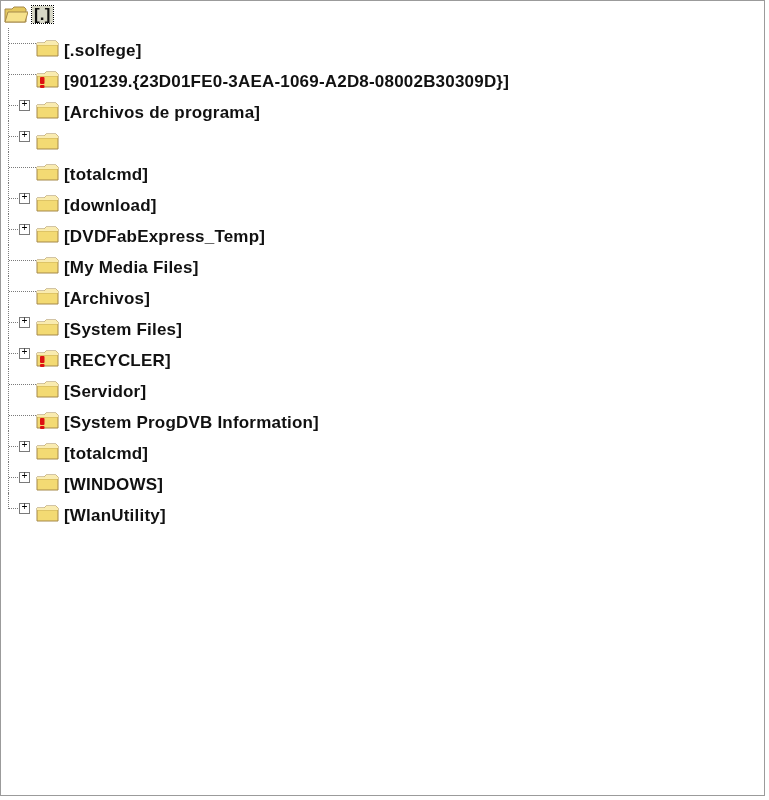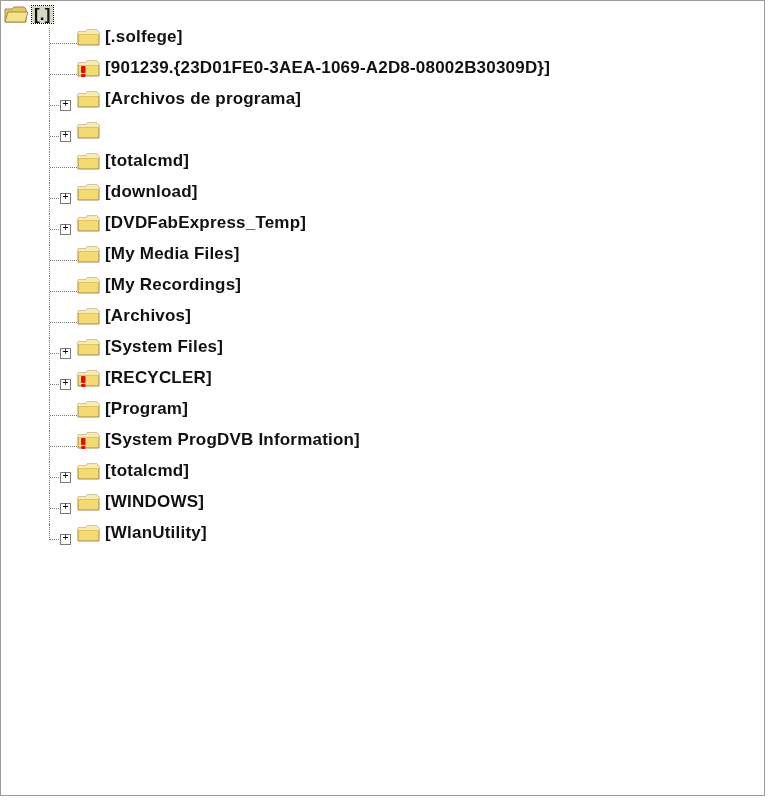--- a/index.html
+++ b/index.html
@@ -24,24 +24,23 @@
     user-select: none;
   }
   .root-row {
     display: flex;
     align-items: center;
     height: 27px;
     padding-left: 3px;
   }
   .child-row {
     display: flex;
-    align-items: flex-start;
+    align-items: flex-end;
     height: 31px;
     position: relative;
-    padding-left: 41px;
   }
   .gutter {
     width: 14px;
     height: 31px;
     position: relative;
     flex: 0 0 14px;
   }
   
   .vline-full::before {
     content: "";
@@ -246,30 +245,20 @@
         <span class="label">[My Media Files]</span>
       </div>
       <div class="child-row">
         <div class="gutter vline-full htick"></div>
         <div class="expander nobox"></div>
         <span class="folder-icon">
           <svg width="24" height="20">
             <use href="#folder-closed"></use>
           </svg>
         </span>
-        <span class="label">[My Recordings]</span>
-      </div>
-      <div class="child-row">
-        <div class="gutter vline-full htick"></div>
-        <div class="expander nobox"></div>
-        <span class="folder-icon">
-          <svg width="24" height="20">
-            <use href="#folder-closed"></use>
-          </svg>
-        </span>
         <span class="label">[Archivos]</span>
       </div>
       <div class="child-row">
         <div class="gutter vline-full htick"></div>
         <div class="expander">
           <div class="box">+</div>
         </div>
         <span class="folder-icon">
           <svg width="24" height="20">
             <use href="#folder-closed"></use>
@@ -290,21 +279,21 @@
         <span class="label">[RECYCLER]</span>
       </div>
       <div class="child-row">
         <div class="gutter vline-full htick"></div>
         <div class="expander nobox"></div>
         <span class="folder-icon">
           <svg width="24" height="20">
             <use href="#folder-closed"></use>
           </svg>
         </span>
-        <span class="label">[Program]</span>
+        <span class="label">[Servidor]</span>
       </div>
       <div class="child-row">
         <div class="gutter vline-full htick"></div>
         <div class="expander nobox"></div>
         <span class="folder-icon">
           <svg width="24" height="20">
             <use href="#folder-alert"></use>
           </svg>
         </span>
         <span class="label">[System ProgDVB Information]</span>

